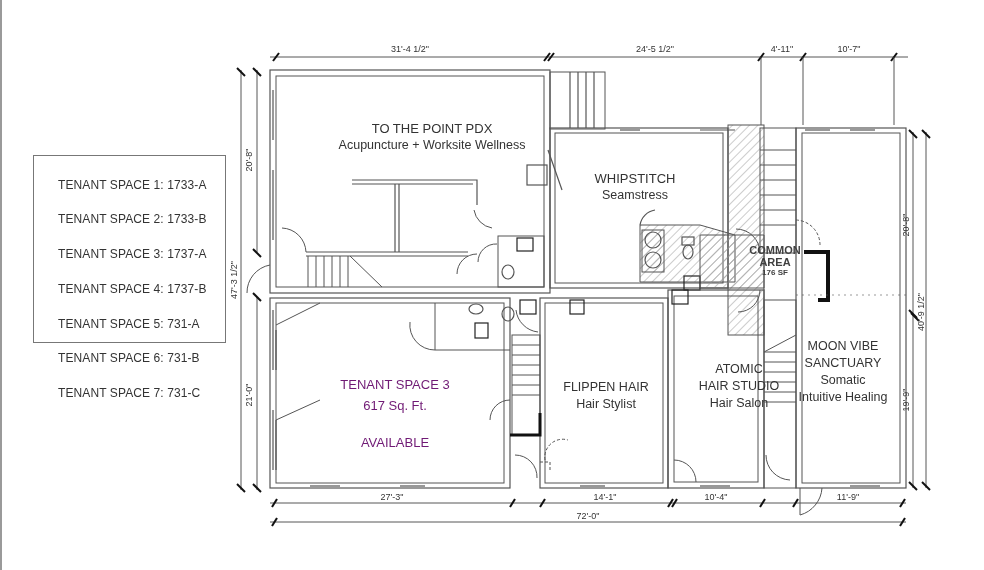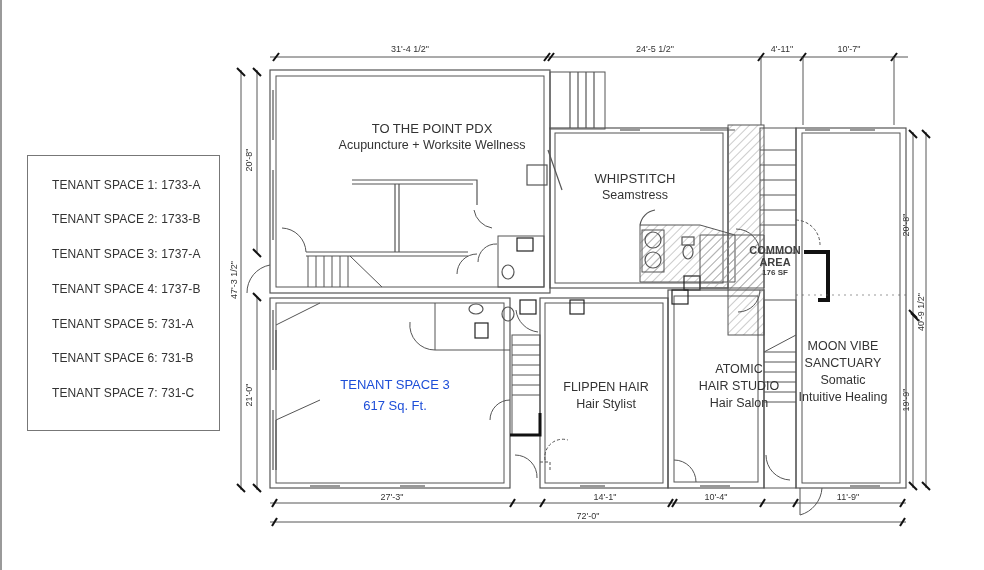--- a/index.html
+++ b/index.html
@@ -1,23 +1,23 @@
 <!DOCTYPE html>
 <html><head>
 <meta charset="utf-8">
 <style>
   html, body { margin:0; padding:0; background:#ffffff; }
   body { width:984px; height:570px; position:relative; overflow:hidden; font-family:"Liberation Sans", sans-serif; color:#333; }
   .left-edge { position:absolute; left:0; top:0; width:2px; height:570px; background:#9a9a9a; }
-  .legend { position:absolute; left:27px; top:155px; width:193px; height:276px; border:1px solid #777; box-sizing:border-box; }
+  .legend { position:absolute; left:33px; top:155px; width:193px; height:188px; border:1px solid #777; box-sizing:border-box; }
   .legend-item { position:absolute; left:24px; font-size:12px; color:#333; white-space:nowrap; letter-spacing:0.1px; }
   svg.plan { position:absolute; left:0; top:0; }
   .lbl { position:absolute; text-align:center; white-space:nowrap; color:#333; transform:translateX(-50%); }
   .lbl .t { font-size:12.5px; line-height:17px; }
-  .red { color:#1d4ed8; }
+  .red { color:#701a75; }
   .dim { position:absolute; font-size:9px; color:#333; white-space:nowrap; transform:translateX(-50%); }
   .vdim { position:absolute; font-size:9px; color:#333; white-space:nowrap; transform:translate(-50%,-50%) rotate(-90deg); }
   .common { position:absolute; text-align:center; transform:translateX(-50%); color:#404040; font-weight:bold;margin-left:12px; }
 </style>
 </head>
 <body>
 
 <div class="left-edge"></div>
 
 <div class="legend">
@@ -239,20 +239,21 @@
 
 <div class="common" style="left:763px; top:244px;">
   <div style="font-size:11px; line-height:12px;">COMMON</div>
   <div style="font-size:11px; line-height:12px;text-align:center;">AREA</div>
   <div style="font-size:8px; font-weight:bold; line-height:10px;">176 SF</div>
 </div>
 
 <div class="lbl red" style="left:395px; top:374px;">
   <div class="t" style="font-size:13px; line-height:21px;">TENANT SPACE 3</div>
   <div class="t" style="font-size:13px; line-height:21px;">617 Sq. Ft.</div>
+  <div class="t" style="font-size:13px; line-height:21px; margin-top:16px;">AVAILABLE</div>
 </div>
 
 <div class="lbl" style="left:606px; top:379px;">
   <div class="t">FLIPPEN HAIR</div>
   <div class="t">Hair Stylist</div>
 </div>
 
 <div class="lbl" style="left:715px; top:361px;margin-left:24px;">
   <div class="t">ATOMIC</div>
   <div class="t">HAIR STUDIO</div>

